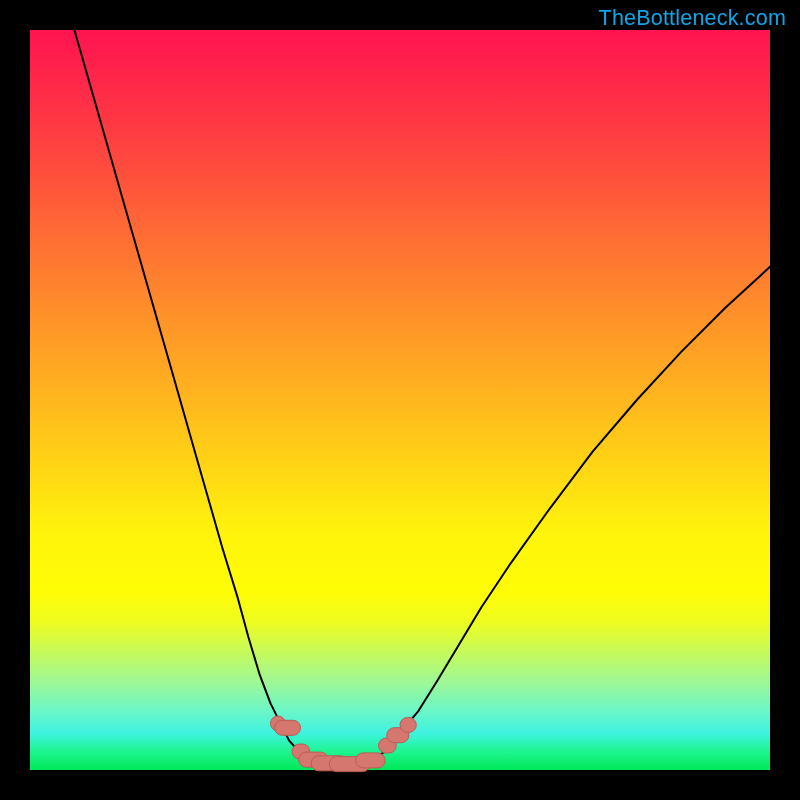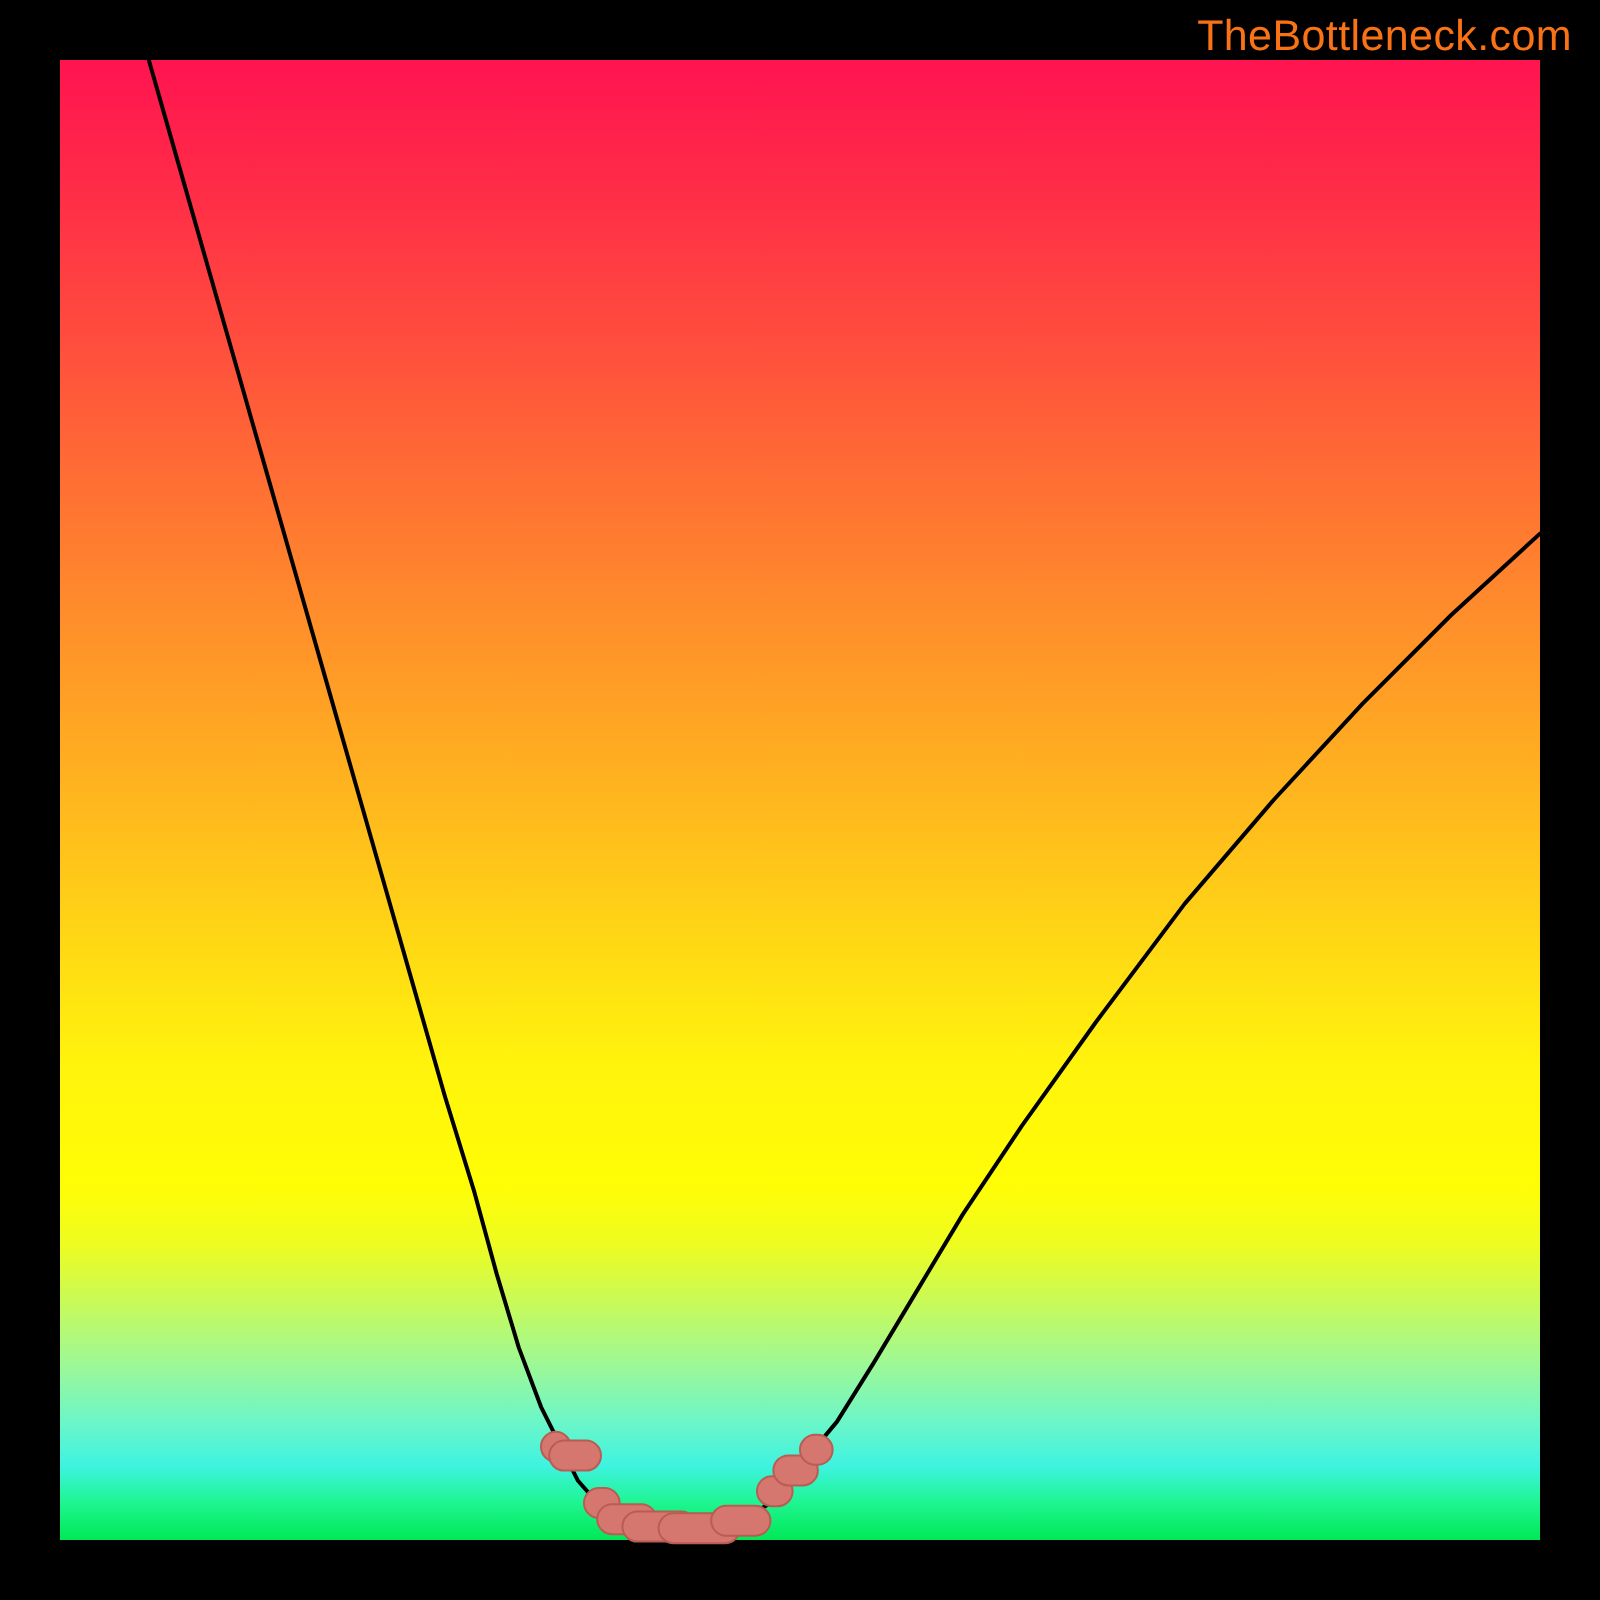--- a/index.html
+++ b/index.html
@@ -42,21 +42,21 @@
       #6cf6c8 92%,
       #3ef3e0 95%,
       #1ef590 97.5%,
       #00e856 100%
     );
   }
   .watermark {
     position: absolute;
     top: 6px;
     right: 14px;
-    color: #f97316;
+    color: #0ea5e9;
     font-size: 21.5px;
     font-weight: 500;
     letter-spacing: 0.2px;
   }
   svg.curves {
     position: absolute;
     top: 30px;
     left: 30px;
     width: 740px;
     height: 740px;

